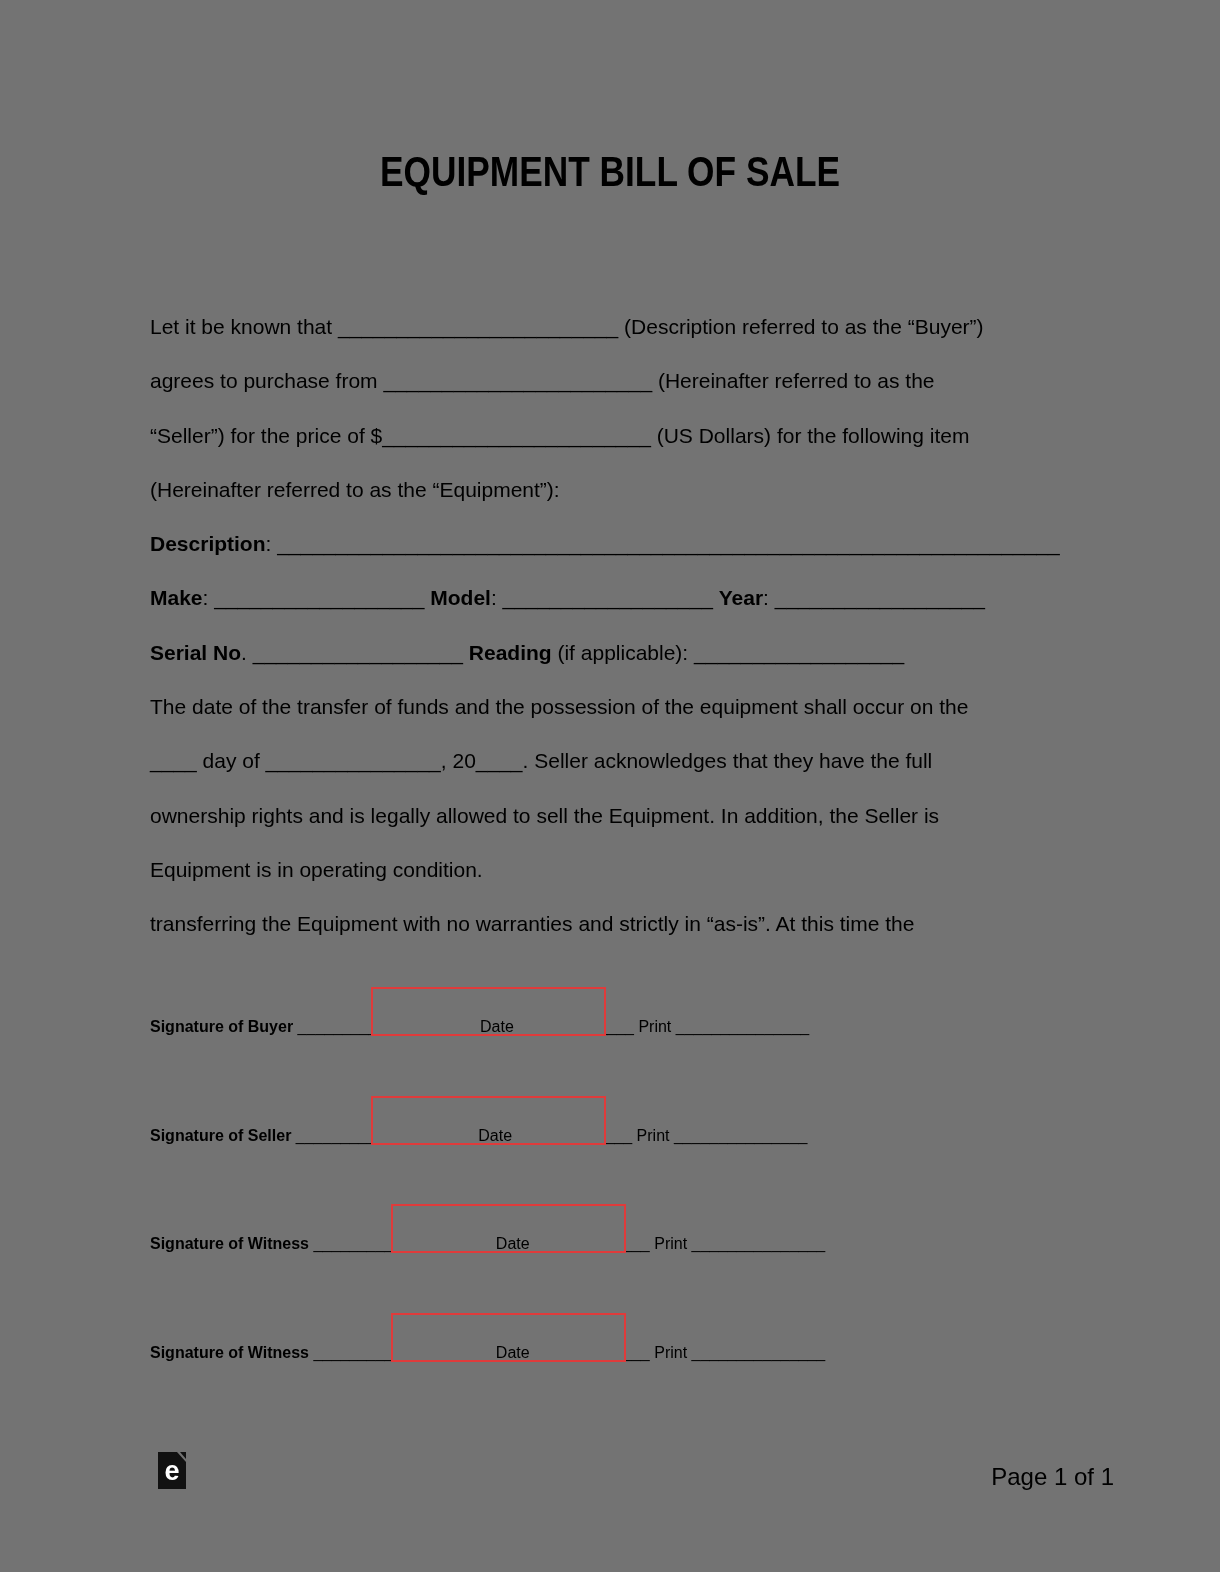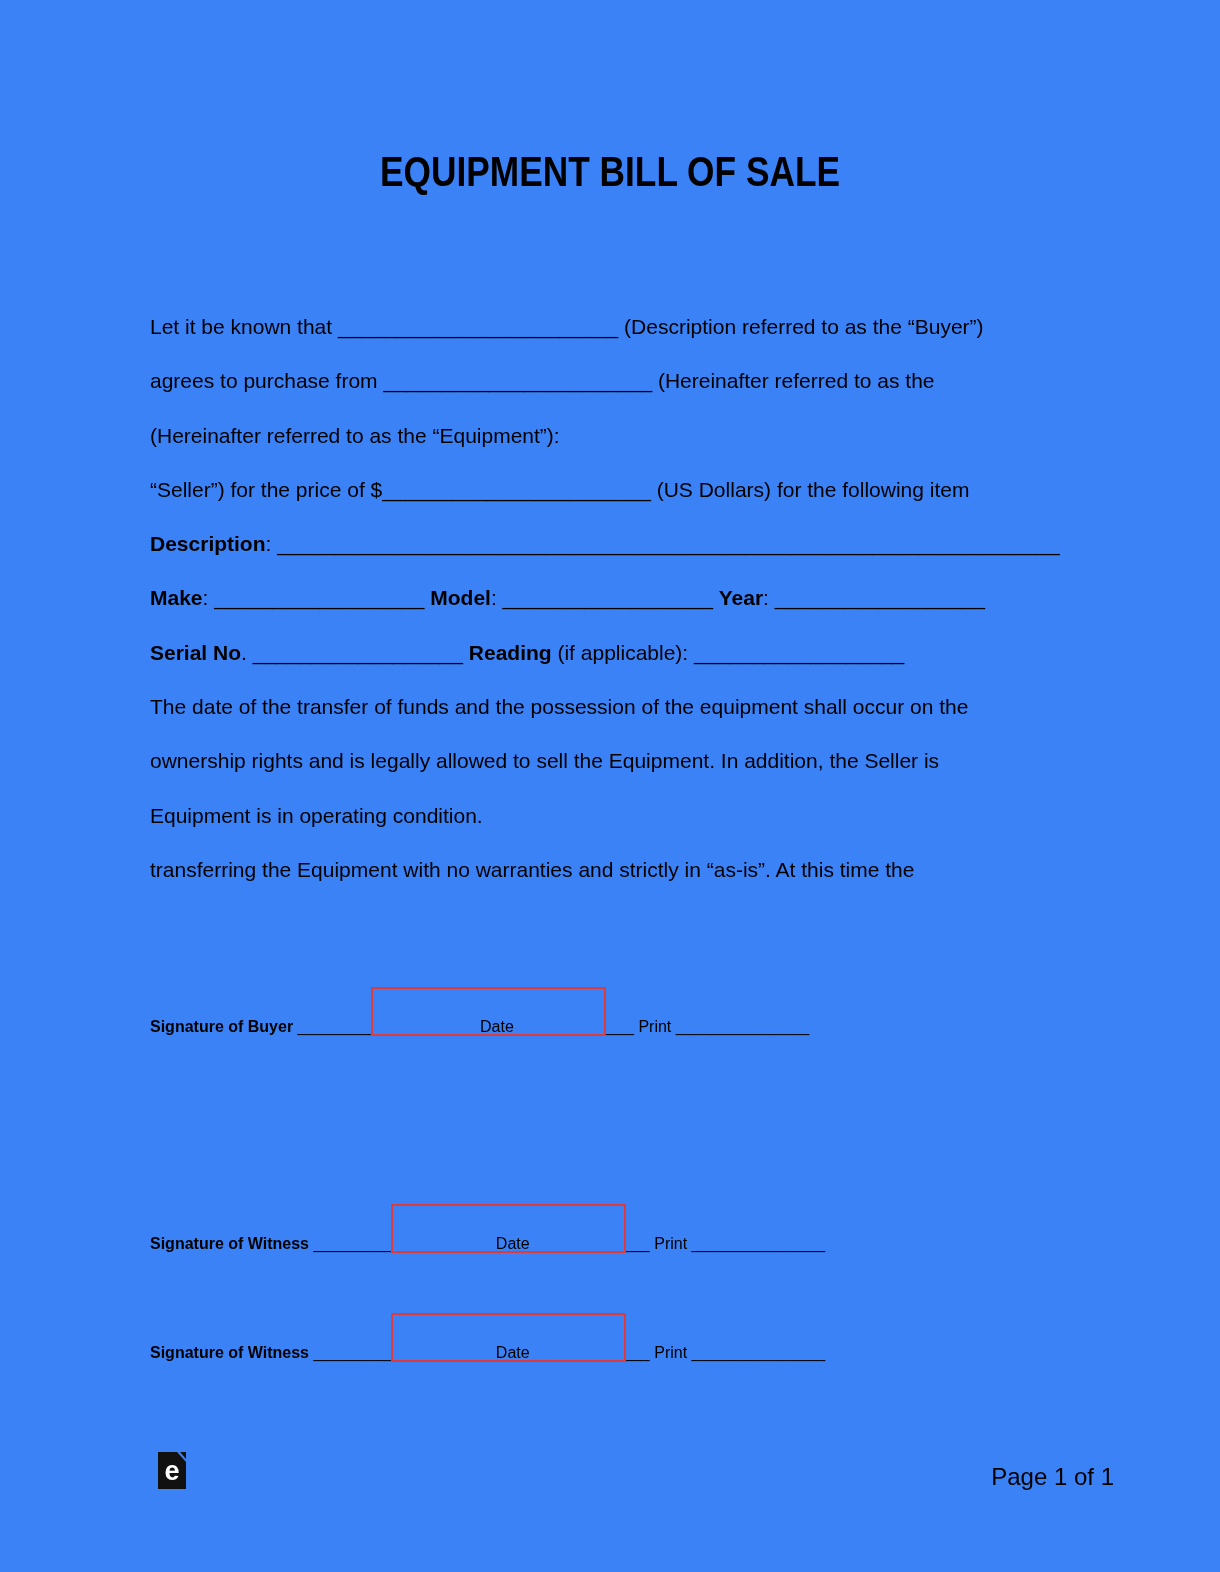--- a/index.html
+++ b/index.html
@@ -1,19 +1,19 @@
 <!DOCTYPE html>
 <html><head>
 <meta charset="utf-8">
 <style>
   html,body{margin:0;padding:0;background:#ffffff;}
   .page{
     position:relative;
     width:1220px;height:1572px;
-    background:#3b82f6;
+    background:#737373;
     font-family:"Liberation Sans", sans-serif;
     color:#000;
     overflow:hidden;
   }
   .doc-title{
     position:absolute;
     top:148px;left:0;width:100%;
     text-align:center;
     font-size:42px;
     font-weight:bold;
@@ -80,36 +80,41 @@
 </head>
 <body>
 
 <div class="page">
 
   <div class="doc-title">EQUIPMENT BILL OF SALE</div>
 
   <div class="body-text">
     <div class="tline"><span>Let it be known that ________________________ (Description referred to as the “Buyer”)</span></div>
     <div class="tline"><span>agrees to purchase from _______________________ (Hereinafter referred to as the</span></div>
+    <div class="tline"><span>“Seller”) for the price of $_______________________ (US Dollars) for the following item</span></div>
     <div class="tline"><span>(Hereinafter referred to as the “Equipment”):</span></div>
-    <div class="tline"><span>“Seller”) for the price of $_______________________ (US Dollars) for the following item</span></div>
     <div class="tline"><span class="b">Description</span><span>: ___________________________________________________________________</span></div>
     <div class="tline"><span class="b">Make</span><span>: __________________ </span><span class="b">Model</span><span>: __________________ </span><span class="b">Year</span><span>: __________________</span></div>
     <div class="tline"><span class="b">Serial No</span><span>. __________________ </span><span class="b">Reading</span><span> (if applicable): __________________</span></div>
     <div class="tline"><span>The date of the transfer of funds and the possession of the equipment shall occur on the</span></div>
+    <div class="tline"><span>____ day of _______________, 20____. Seller acknowledges that they have the full</span></div>
     <div class="tline"><span>ownership rights and is legally allowed to sell the Equipment. In addition, the Seller is</span></div>
     <div class="tline"><span>Equipment is in operating condition.</span></div>
     <div class="tline"><span>transferring the Equipment with no warranties and strictly in “as-is”. At this time the</span></div>
   </div>
 
   <div class="sig-row row-1">
     <div class="sig-text"><span class="b">Signature of Buyer</span><span> ____________________ </span><span>Date</span><span> _____________ </span><span>Print</span><span> _______________</span></div>
     <div class="sig-box pos-a"></div>
   </div>
 
+  <div class="sig-row row-2">
+    <div class="sig-text"><span class="b">Signature of Seller</span><span> ____________________ </span><span>Date</span><span> _____________ </span><span>Print</span><span> _______________</span></div>
+    <div class="sig-box pos-a"></div>
+  </div>
 
   <div class="sig-row row-3">
     <div class="sig-text"><span class="b">Signature of Witness</span><span> ____________________ </span><span>Date</span><span> _____________ </span><span>Print</span><span> _______________</span></div>
     <div class="sig-box pos-b"></div>
   </div>
 
   <div class="sig-row row-4">
     <div class="sig-text"><span class="b">Signature of Witness</span><span> ____________________ </span><span>Date</span><span> _____________ </span><span>Print</span><span> _______________</span></div>
     <div class="sig-box pos-b"></div>
   </div>

